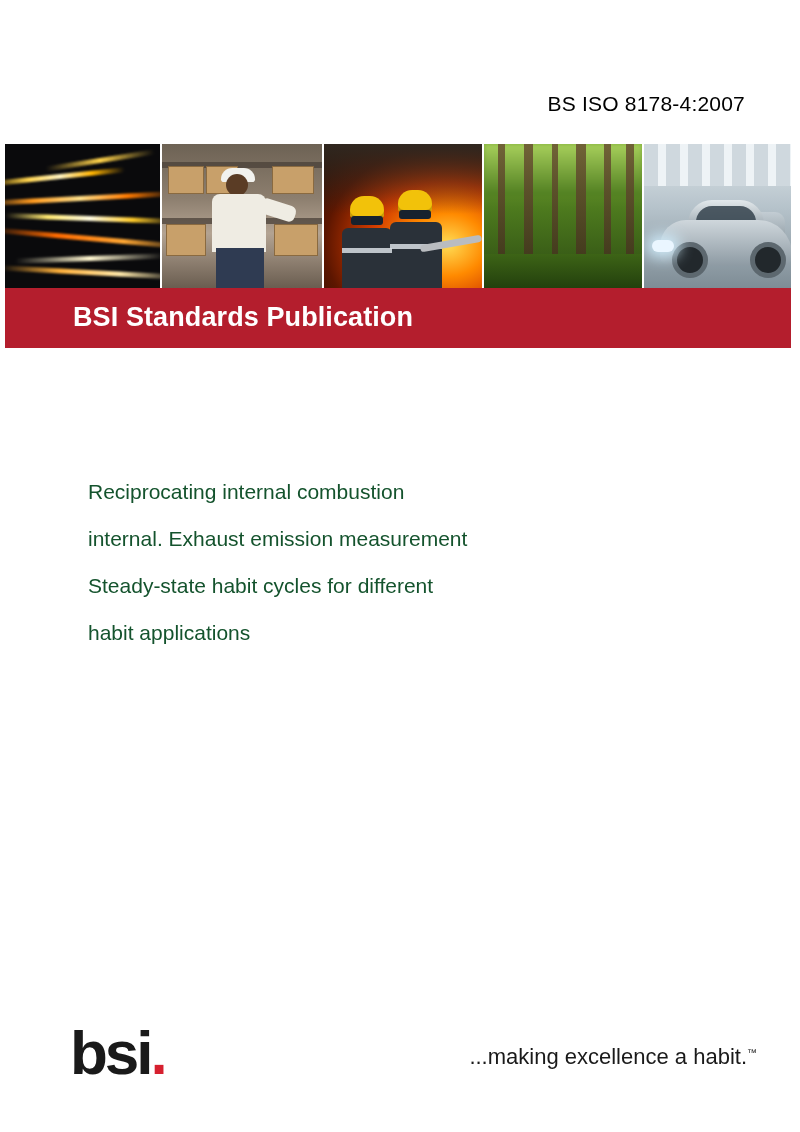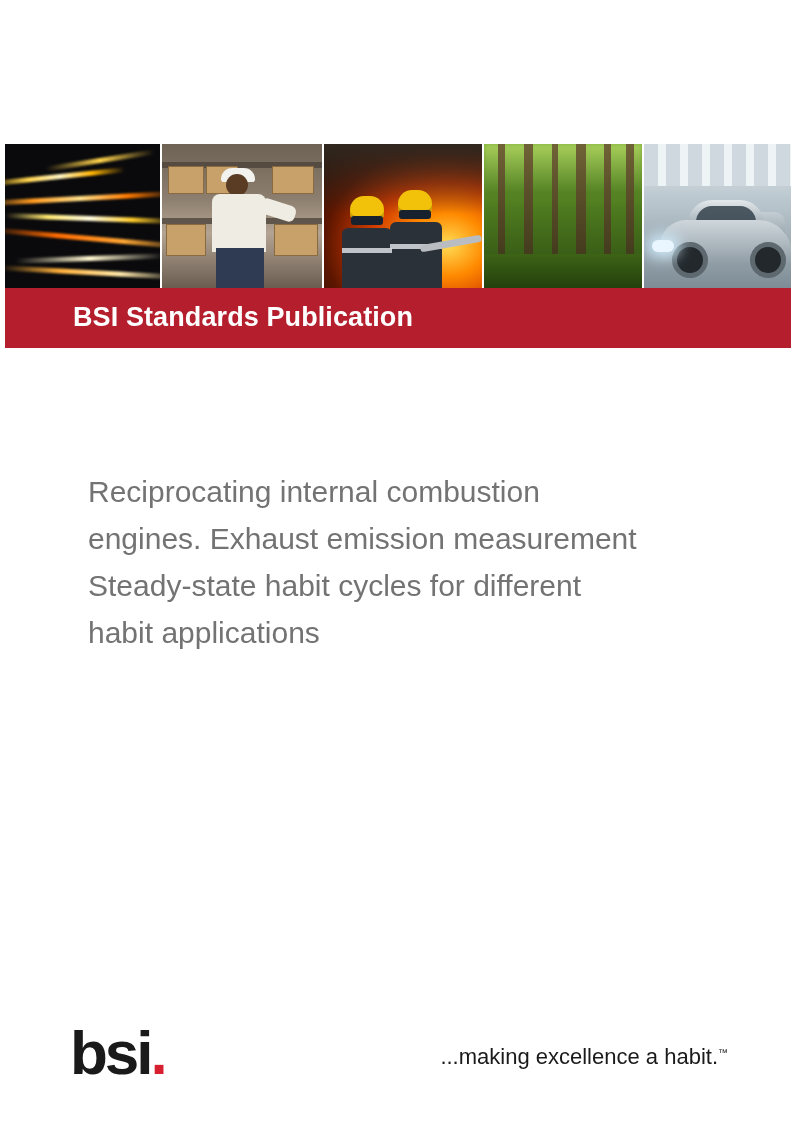--- a/index.html
+++ b/index.html
@@ -217,57 +217,58 @@
     color: #ffffff;
     letter-spacing: 0.1px;
   }
 
   
   .doc-title {
     position: absolute;
     top: 468px;
     left: 88px;
     width: 640px;
-    font-size: 30px;
+    font-size: 21px;
     line-height: 47px;
-    color: #737373;
+    color: #14532d;
   }
   .doc-title .line { display: block; white-space: nowrap; }
 
   
   .bsi-logo {
     position: absolute;
     left: 70px;
     bottom: 48px;
     font-size: 62px;
     font-weight: bold;
     color: #1a1a1a;
     letter-spacing: -3px;
     line-height: 1;
   }
   .bsi-logo .dot { color: #d6202f; }
 
   .tagline {
     position: absolute;
-    right: 72px;
+    right: 43px;
     bottom: 62px;
     font-size: 22px;
     color: #1a1a1a;
     white-space: nowrap;
   }
   .tagline .tm {
     font-size: 10px;
     vertical-align: super;
   }
 </style>
 </head>
 <body>
 
 <div class="page">
 
+  <div class="std-number">BS ISO 8178-4:2007</div>
 
   <div class="photo-strip">
 
     <div class="photo photo-1">
       <div class="t p1a"></div>
         <div class="t p1b"></div>
         <div class="t p1c"></div>
       <div class="t p1d"></div>
         <div class="t p1e"></div>
         <div class="t p1f"></div>
@@ -329,21 +330,21 @@
     </div>
 
   </div>
 
   <div class="red-band">
     <div class="red-band-text">BSI Standards Publication</div>
   </div>
 
   <div class="doc-title">
     <span class="line">Reciprocating internal combustion</span>
-    <span class="line">engines. Exhaust emission measurement</span>
+    <span class="line">internal. Exhaust emission measurement</span>
     <span class="line">Steady-state habit cycles for different</span>
     <span class="line">habit applications</span>
   </div>
 
   <div class="bsi-logo">
     <span>bsi</span><span class="dot">.</span>
   </div>
 
   <div class="tagline">
     <span>...making excellence a habit.</span><span class="tm">™</span>

